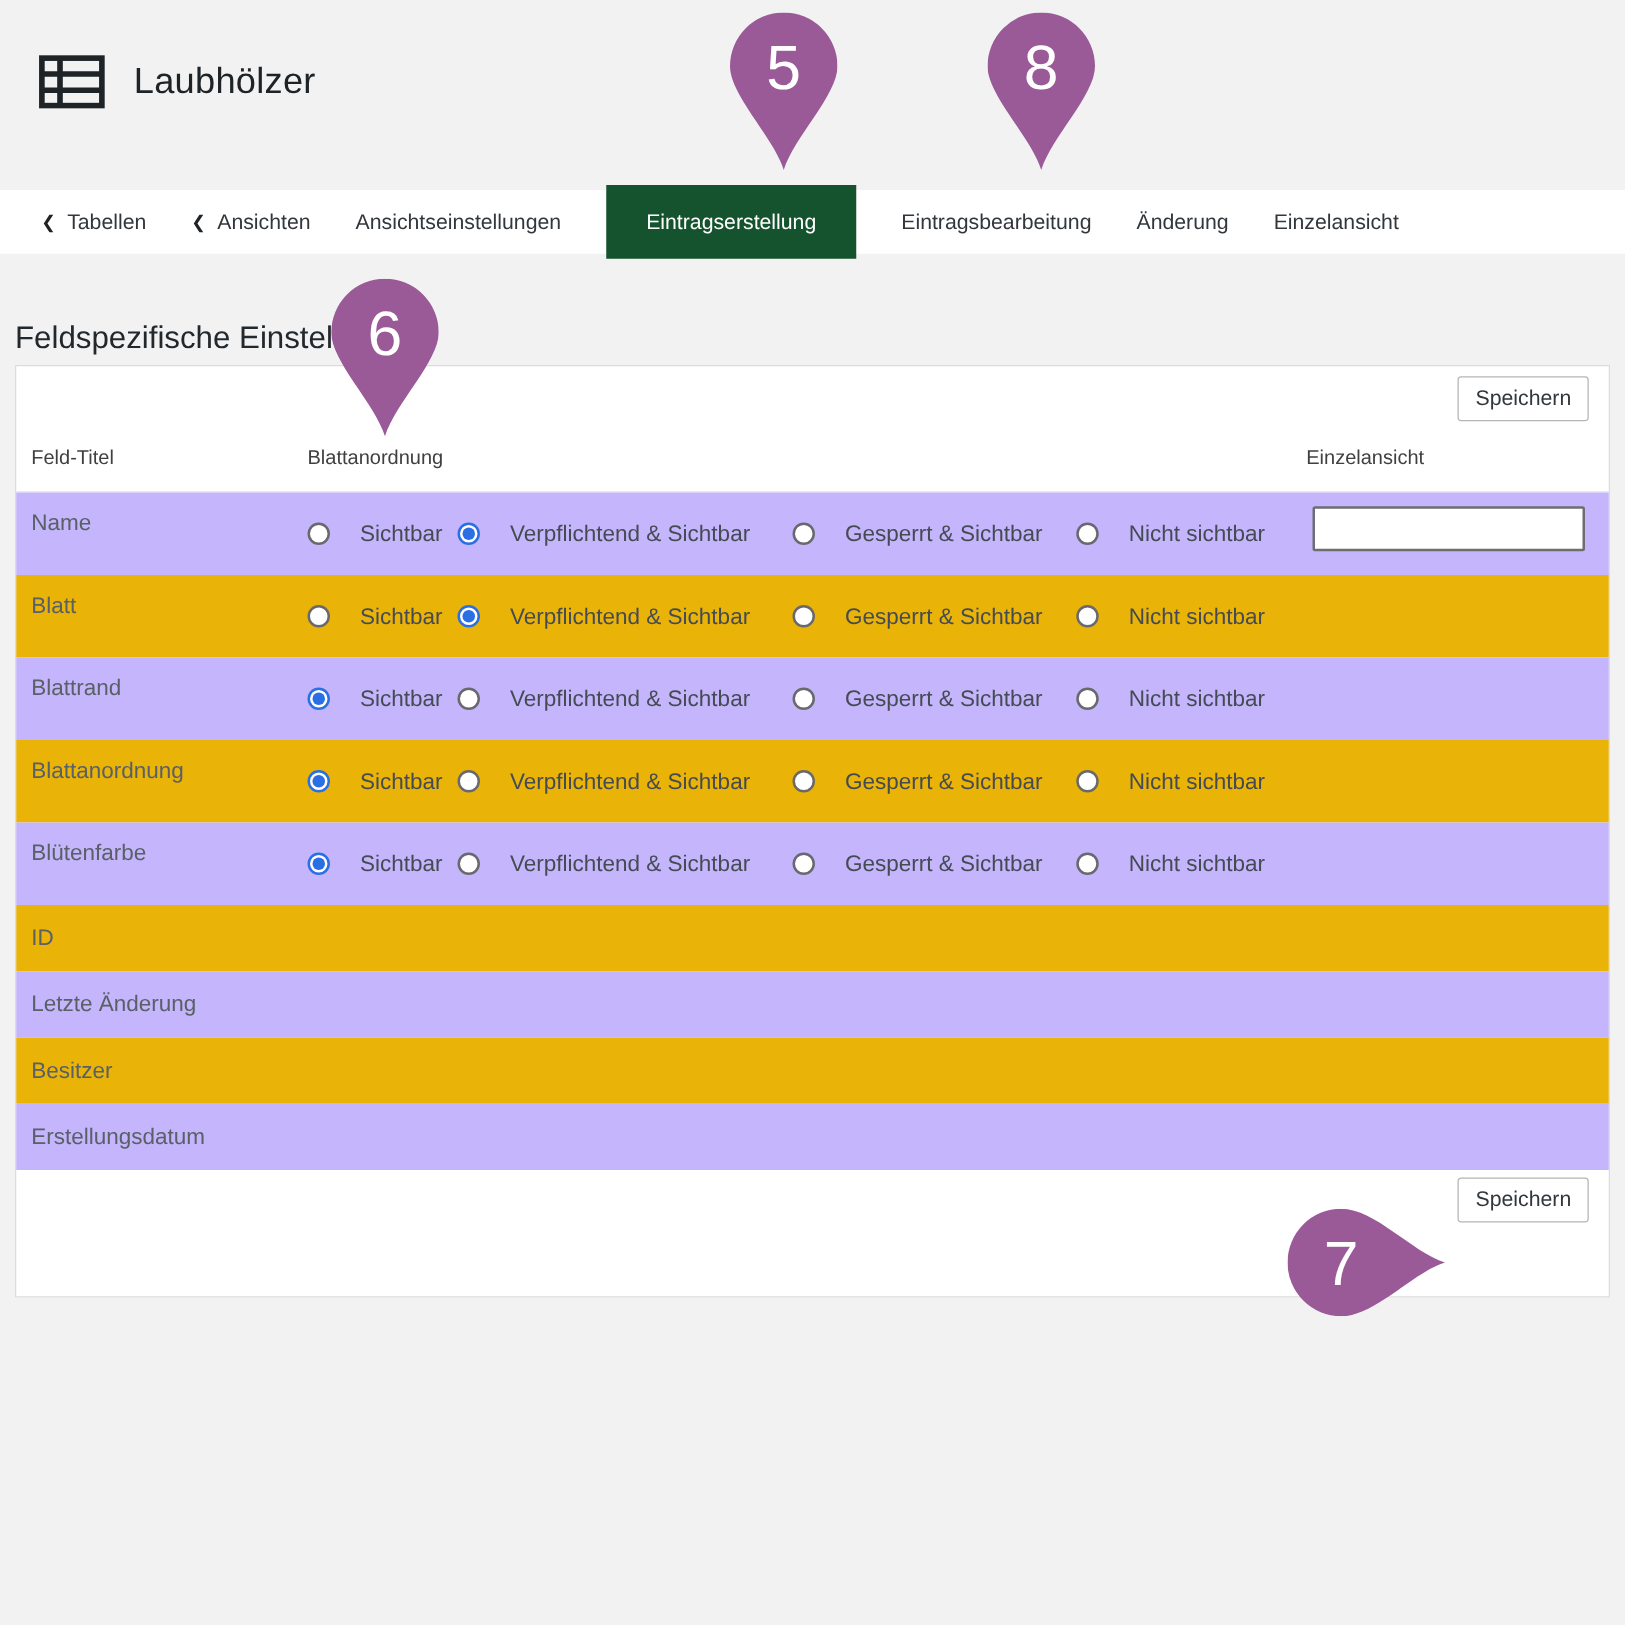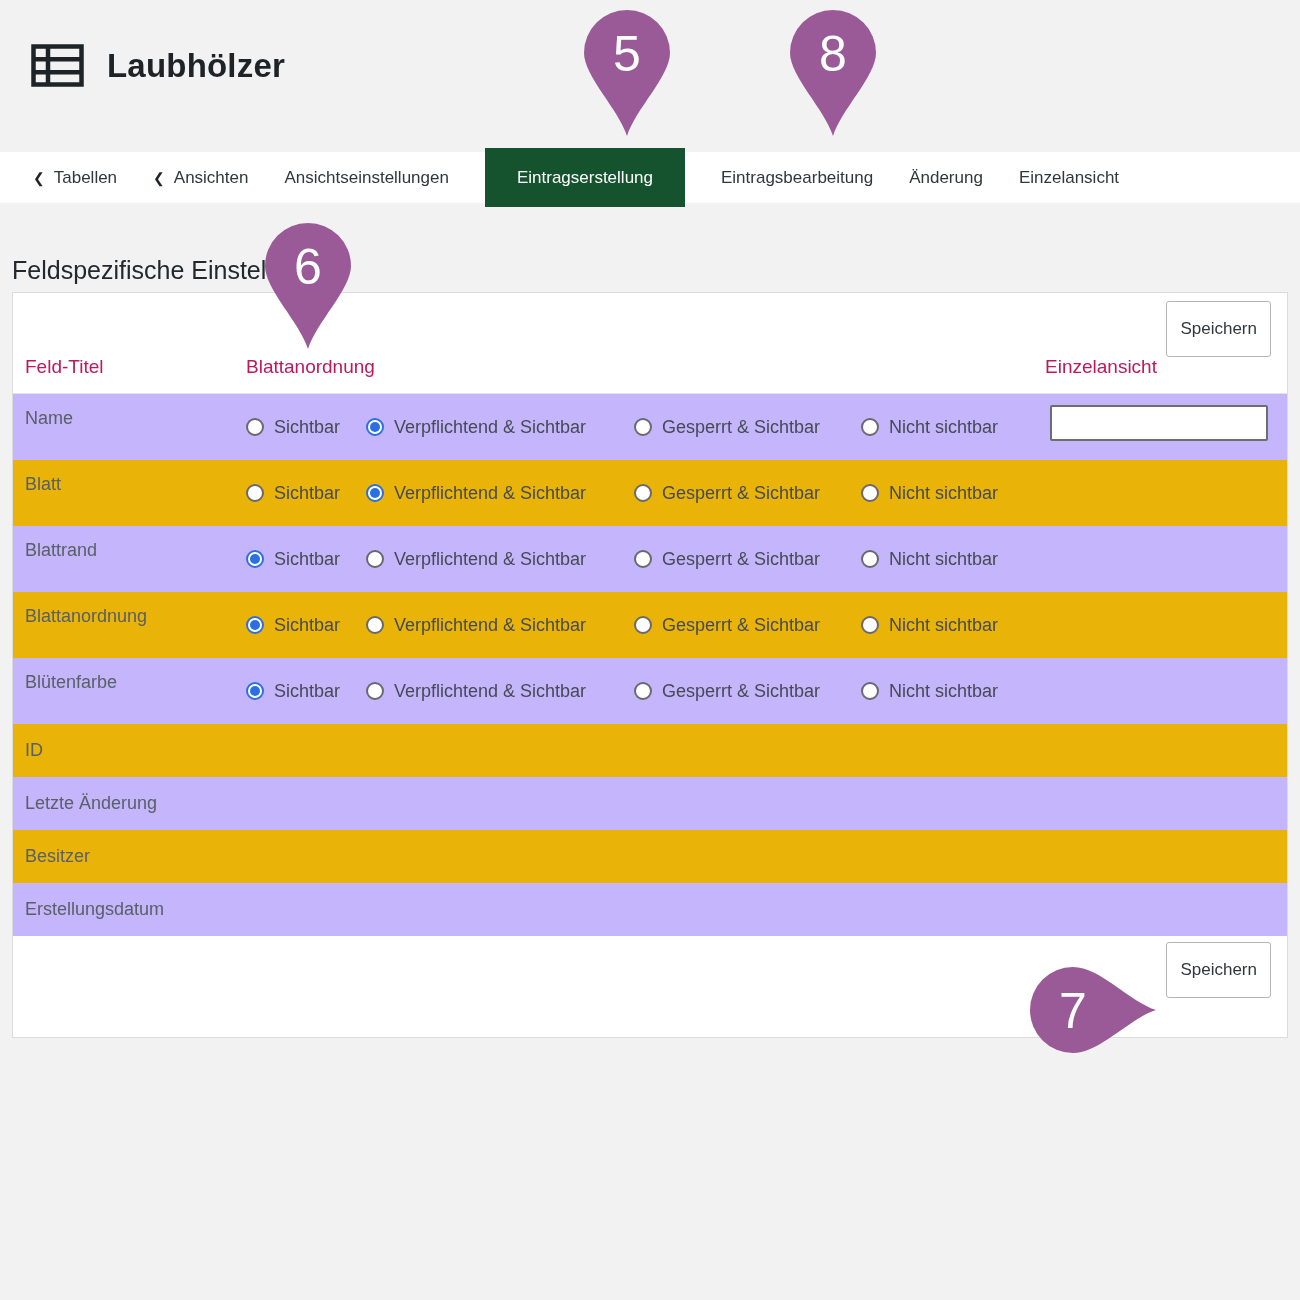--- a/index.html
+++ b/index.html
@@ -4,46 +4,46 @@
 <style>
   html,body{margin:0;padding:0}
   body{
     width:1300px;height:1300px;position:relative;overflow:hidden;
     background:#f2f2f2;
     font-family:"Liberation Sans",sans-serif;
     -webkit-font-smoothing:antialiased;
   }
   
   .app-header{position:absolute;left:31px;top:44px;display:flex;align-items:center;gap:23px}
-  .page-title{font-size:33px;font-weight:700;color:#1d2327;letter-spacing:.2px}
+  .page-title{font-size:29px;font-weight:400;color:#1d2327;letter-spacing:.2px}
   
   .nav{position:absolute;left:0;top:152px;width:1300px;height:51px;background:#fff;
        display:flex;align-items:center;gap:36px;padding-left:33px;box-sizing:border-box}
   .nav-item{display:flex;align-items:center;gap:9px;font-size:17px;color:#32373c;white-space:nowrap;cursor:pointer}
   .nav-item .chevron{font-family:"DejaVu Sans",sans-serif;font-size:14px;font-weight:700;color:#1d2327;line-height:1}
   .nav-item.active{background:#14532d;color:#fff;height:59px;padding:0 32px}
   
   .section-title{position:absolute;left:12px;top:256px;font-size:25px;color:#23282d}
   
   .card{position:absolute;left:12px;top:292px;width:1276px;height:746px;background:#fff;
         border:1px solid #dcdcde;box-sizing:border-box}
   .save-row{position:relative;height:48px}
   .btn{position:absolute;right:16px;background:#fff;border:1px solid #b5b5b5;border-radius:3px;
-       font-size:17px;color:#32373c;padding:17px 13px;font-family:inherit;cursor:pointer}
+       font-size:17px;color:#32373c;padding:7px 13px;font-family:inherit;cursor:pointer}
   .save-row .btn{top:8px}
   .header-row{display:grid;grid-template-columns:221px auto 242px;padding-left:12px;height:53px;
-              align-items:center;font-size:19px;color:#be185d;border-bottom:1px solid #e4e4e4;box-sizing:border-box}
+              align-items:center;font-size:16px;color:#404040;border-bottom:1px solid #e4e4e4;box-sizing:border-box}
   .row{position:relative;display:grid;padding-left:12px;box-sizing:border-box}
   .row.even{background:#c4b5fd}
   .row.odd{background:#eab308}
   .row.options-row{grid-template-columns:221px 120px 268px 227px auto;height:66px}
   .row.plain-row{grid-template-columns:auto;height:53px;align-items:center}
   .row-label{font-size:18px;color:#596066}
   .options-row .row-label{align-self:start;padding-top:14px}
-  .option{display:flex;align-items:center;gap:10px;align-self:start;margin-top:23px;
+  .option{display:flex;align-items:center;gap:24px;align-self:start;margin-top:23px;
           font-size:18px;color:#454b52;height:20px;cursor:pointer;white-space:nowrap}
   .radio{width:18px;height:18px;border:2px solid #69696d;border-radius:50%;background:#fff;
          box-sizing:border-box;position:relative;flex:none}
   .radio.selected{border-color:#2a6fe3}
   .radio.selected::after{content:"";position:absolute;inset:2px;background:#2a6fe3;border-radius:50%}
   .default-input{position:absolute;right:19px;top:11px;width:218px;height:36px;border:2px solid #6e6e72;
                  border-radius:2px;box-sizing:border-box;font-size:16px;padding:0 8px;font-family:inherit;background:#fff}
   .footer-row{position:relative;height:49px}
   .footer-row .btn{top:6px}
   

